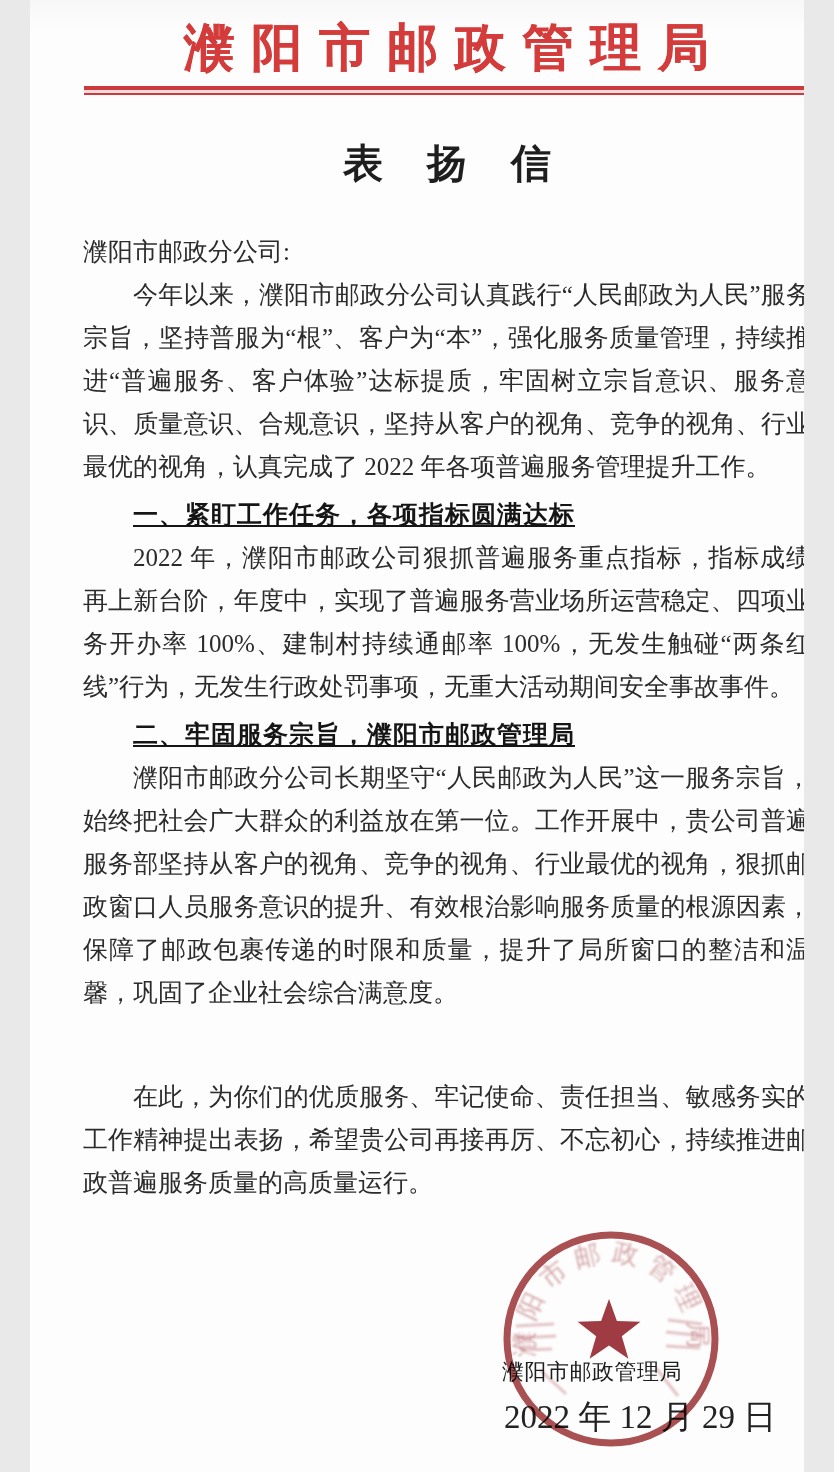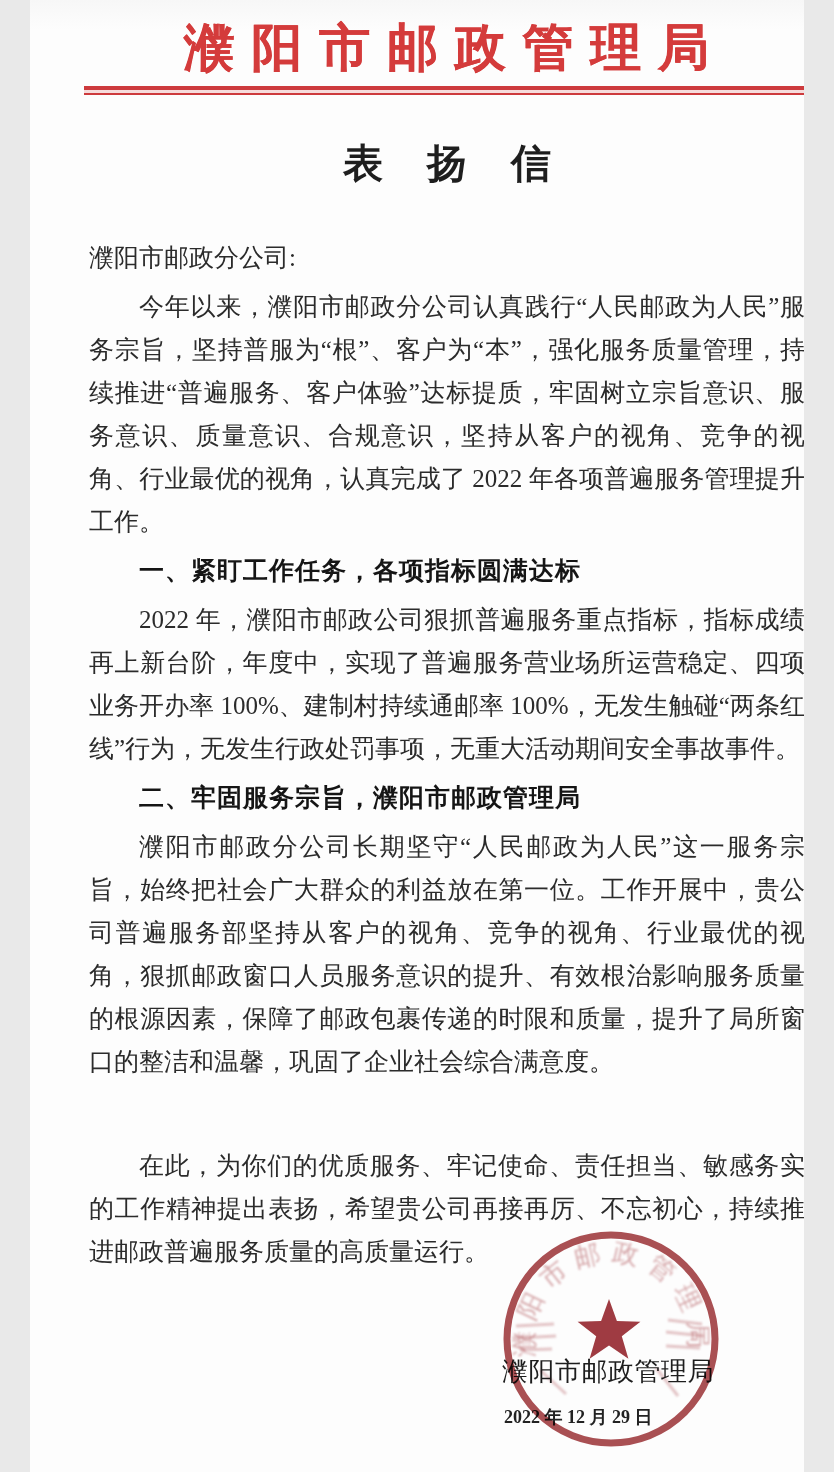--- a/index.html
+++ b/index.html
@@ -58,50 +58,50 @@
     position: absolute;
     top: 230px;
     left: 53px;
     width: 728px;
     font-size: 25px;
     line-height: 43px;
     color: #2b2b2b;
     text-align: justify;
     text-justify: inter-ideograph;
   }
-  .letter-body p { margin: 6px; }
+  .letter-body p { margin: 0; }
   .para { text-indent: 2em; }
   .section-heading {
     text-indent: 2em;
     font-weight: bold;
     color: #151515;
     margin-top: 5px !important;
     font-family: "Liberation Sans", "DejaVu Sans", sans-serif;
     letter-spacing: 1px;
+    text-decoration: underline;
   }
   .closing { margin-top: 61px !important; }
   .signature-line {
     position: absolute;
     left: 472px;
     top: 1357px;
-    font-size: 26px;
+    font-size: 22px;
     line-height: 30px;
     color: #1d1d1d;
     letter-spacing: 0.5px;
     white-space: nowrap;
   }
   .date-line {
     position: absolute;
     left: 474px;
     top: 1402px;
-    font-size: 18px;
+    font-size: 33px;
     line-height: 30px;
     color: #222222;
     white-space: nowrap;
-    font-weight: bold;
   }
   .seal {
     position: absolute;
     left: 470px;
     top: 1228px;
     width: 222px;
     height: 222px;
     mix-blend-mode: multiply;
     pointer-events: none;
   }

